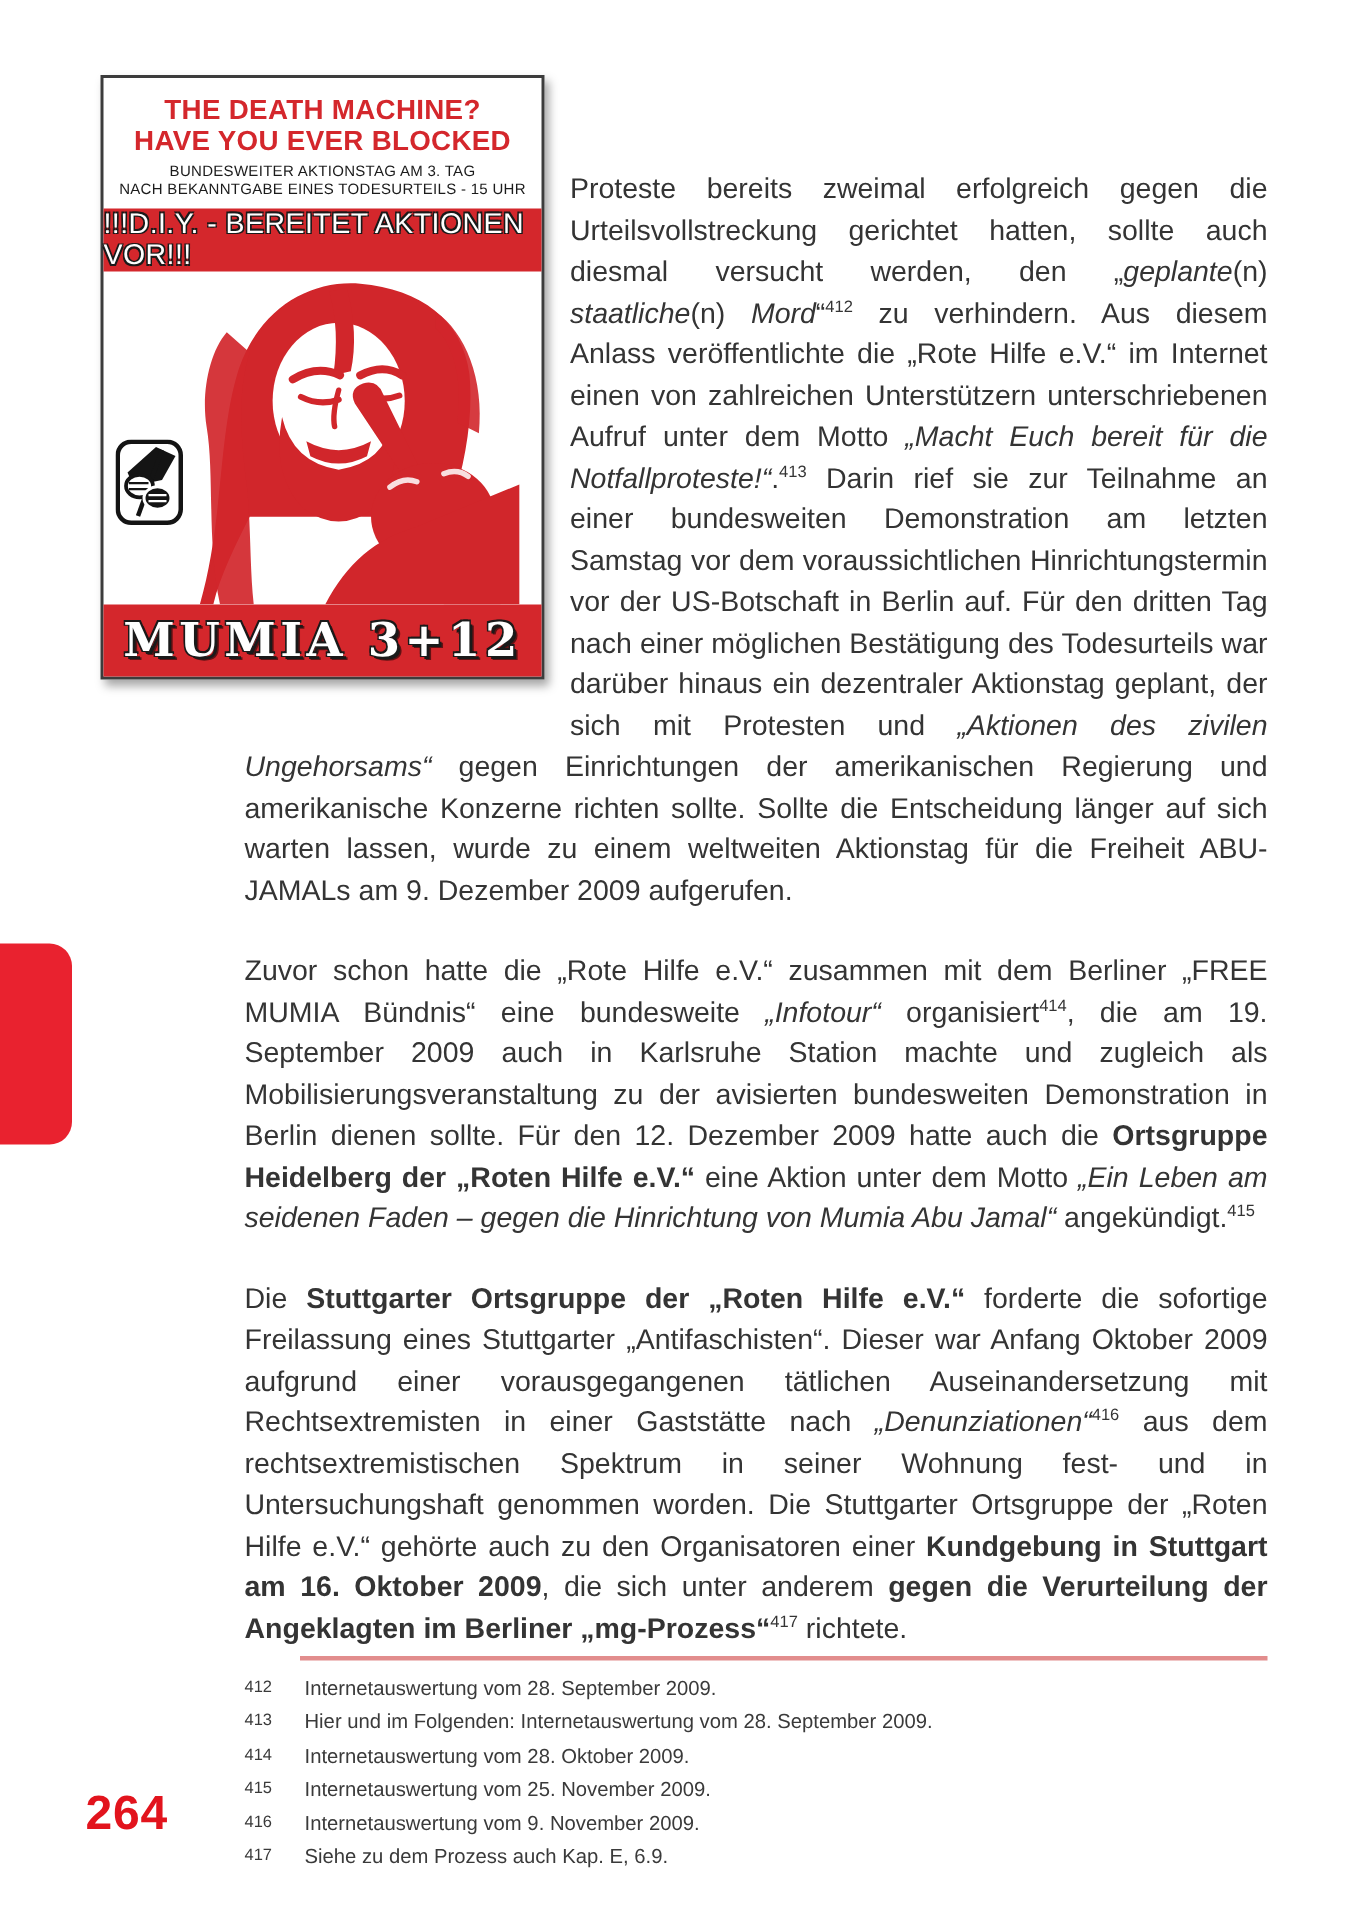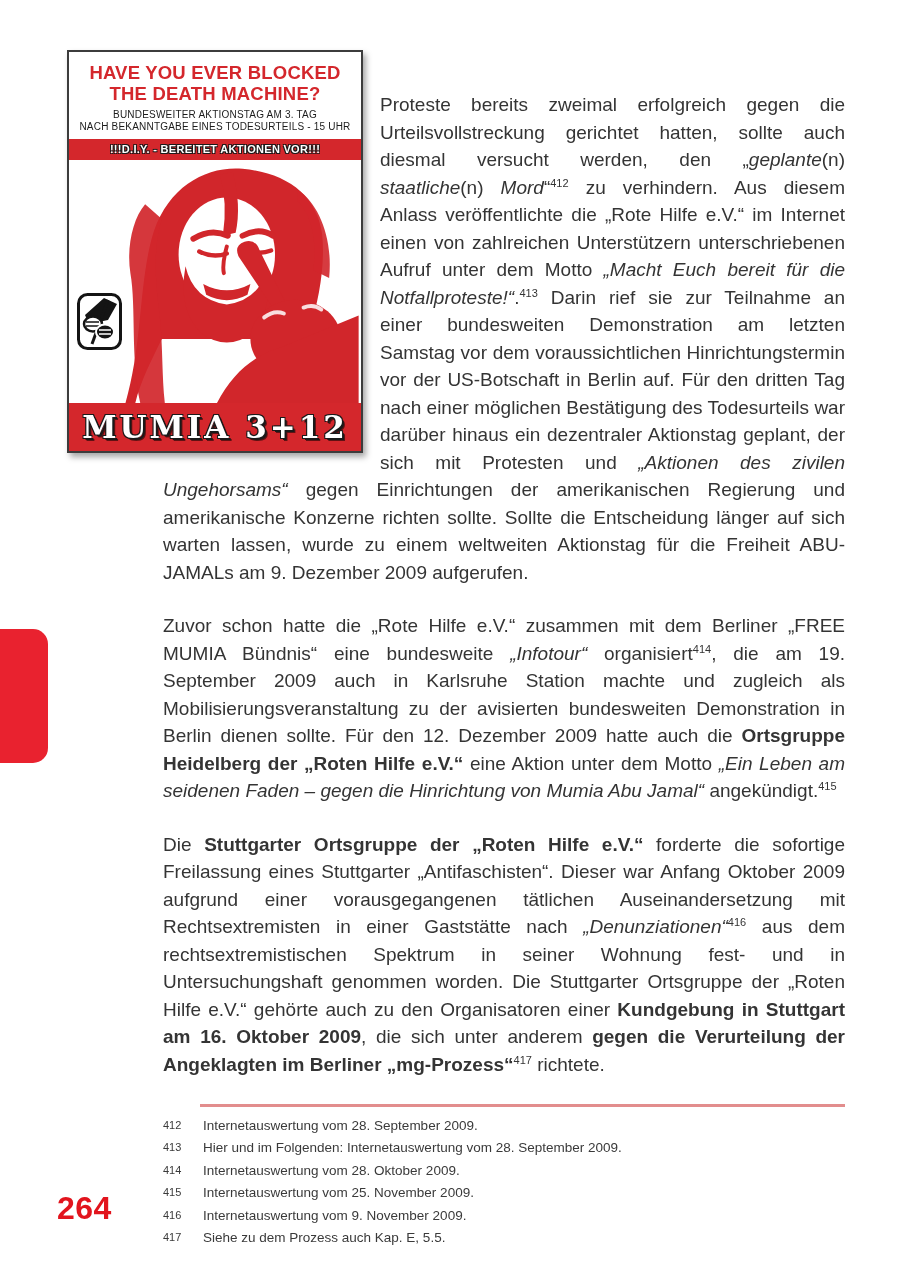--- a/index.html
+++ b/index.html
@@ -20,21 +20,21 @@
     position:absolute;left:0;top:629px;width:48px;height:134px;
     background:var(--tab-red);border-radius:0 15px 15px 0;
   }
   
   .page-number{
     position:absolute;left:57px;top:1190px;
     color:var(--page-red);font-size:32px;font-weight:bold;letter-spacing:0.5px;
   }
   
   .content{
-    position:absolute;left:163px;top:37px;width:682px;
+    position:absolute;left:163px;top:59px;width:682px;
     font-size:19px;line-height:27.5px;text-align:justify;
     hyphens:auto;-webkit-hyphens:auto;
   }
   .wrap-spacer{float:left;width:217px;height:413px;}
   .content p{margin:0;}
   .content p + p{margin-top:26px;}
   .content p.first{padding-top:54px;}
   .content i{font-style:italic;}
   .content b{font-weight:bold;}
   sup.run-sup{font-size:0.58em;line-height:0;vertical-align:super;font-style:normal;}
@@ -48,21 +48,21 @@
   .poster-headline{
     margin-top:10px;text-align:center;color:var(--poster-red);
     font-size:18.5px;font-weight:bold;line-height:21px;letter-spacing:0.2px;
   }
   .poster-subtitle{
     margin-top:5px;text-align:center;color:#1b1b1b;
     font-size:10px;font-weight:normal;line-height:12px;letter-spacing:0.2px;
   }
   .diy-banner{
     margin-top:6px;background:var(--poster-red);color:#ffffff;
-    text-align:center;font-size:11px;font-weight:bold;line-height:21px;
+    font-size:19px;font-weight:normal;line-height:21px;
     text-shadow:1px 1px 0 #1a1a1a,-1px 1px 0 #1a1a1a,1px -1px 0 #1a1a1a,-1px -1px 0 #1a1a1a;
     letter-spacing:0.3px;
   }
   .portrait{position:relative;flex:1;overflow:hidden;}
   .portrait svg{display:block;width:100%;height:100%;}
   .rh-logo{position:absolute;left:8px;bottom:53px;width:45px;height:57px;}
   .poster-footer{
     height:48px;background:var(--poster-red);
     display:flex;align-items:center;justify-content:center;
     font-family:"DejaVu Serif","Liberation Serif",serif;
@@ -80,22 +80,22 @@
 <body>
 
 <div class="page">
 
   <div class="chapter-tab"></div>
 
   <div class="page-number">264</div>
 
   <div class="poster">
     <div class="poster-headline">
+      <div>THE DEATH MACHINE?</div>
       <div>HAVE YOU EVER BLOCKED</div>
-      <div>THE DEATH MACHINE?</div>
     </div>
     <div class="poster-subtitle">
       <div>BUNDESWEITER AKTIONSTAG AM 3. TAG</div>
       <div>NACH BEKANNTGABE EINES TODESURTEILS - 15 UHR</div>
     </div>
     <div class="diy-banner">!!!D.I.Y. - BEREITET AKTIONEN VOR!!!</div>
     <div class="portrait">
       <svg viewBox="0 0 292 247" preserveAspectRatio="xMidYMax meet">
 
         <path fill="#d1262b" d="M55,247 C73,185 68,122 84,72 C100,26 138,6 174,9 C219,13 250,36 255,76 C258,106 252,142 242,172 C258,198 270,222 278,247 L236,247 C225,212 215,192 205,182 L92,182 C82,202 70,226 65,247 Z"></path>
@@ -166,17 +166,17 @@
     <div class="fn-row">
       <span class="fn-num">415</span>
       <span class="fn-text">Internetauswertung vom 25. November 2009.</span>
     </div>
     <div class="fn-row">
       <span class="fn-num">416</span>
       <span class="fn-text">Internetauswertung vom 9. November 2009.</span>
     </div>
     <div class="fn-row">
       <span class="fn-num">417</span>
-      <span class="fn-text">Siehe zu dem Prozess auch Kap. E, 5.5.</span>
+      <span class="fn-text">Siehe zu dem Prozess auch Kap. E, 6.9.</span>
     </div>
   </div>
 
 </div>
 
 </body></html>

